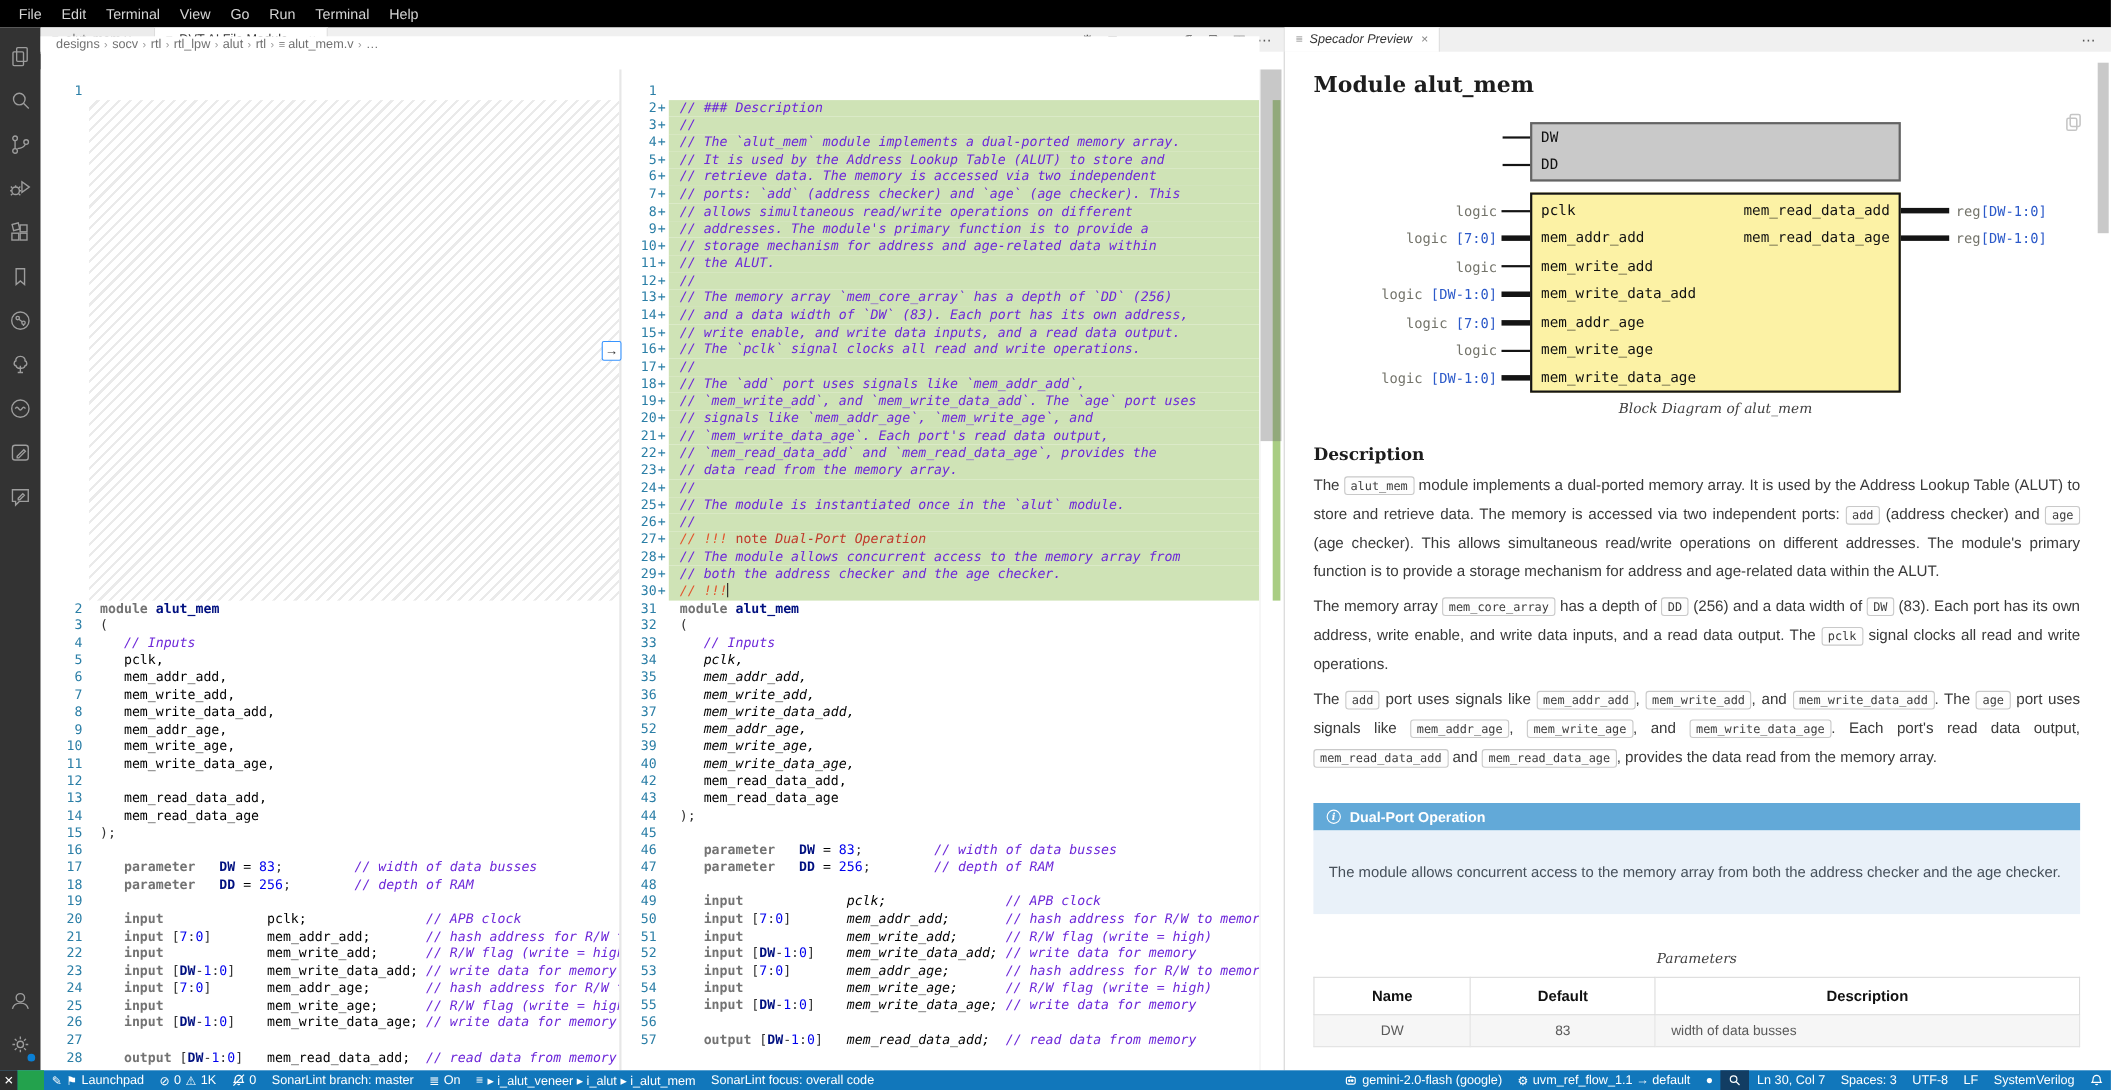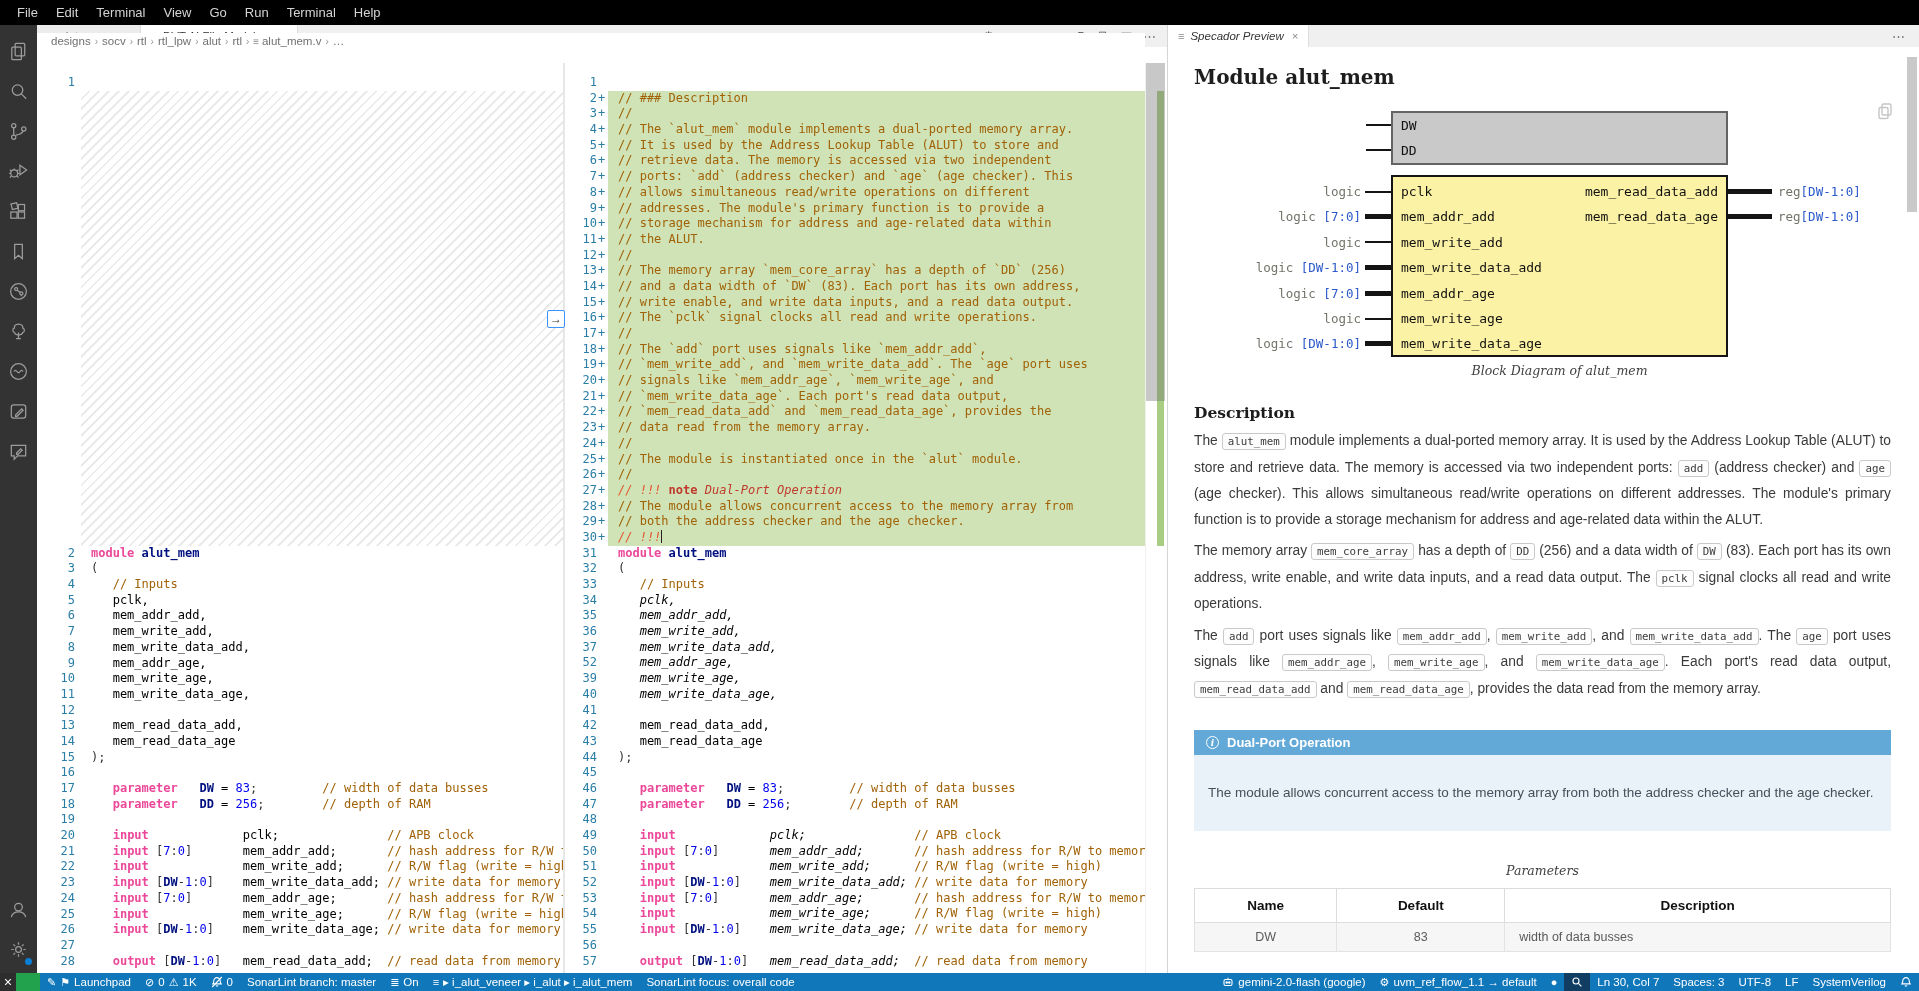--- a/index.html
+++ b/index.html
@@ -43,27 +43,27 @@
   #pane-left .num{width:38px;text-align:right}
   #pane-left .plus{width:6px}
   #pane-right .num{width:32px;text-align:right}
   #pane-right .plus{width:11px;text-align:left;padding-left:1px}
   .num,.plus{color:#2a7ea6}
   .code{flex:1;padding-left:10px;overflow:hidden}
   .cl.add .code{background:#cfe3b6}
   .hatchrow{height:455px !important}
   .hatch{background:repeating-linear-gradient(135deg,#ffffff 0 5px,#eaeaea 5px 7px)}
   
-  .k{color:#ec4899;font-weight:bold}
+  .k{color:#737373;font-weight:bold}
   .b{color:#001080;font-weight:bold}
   .kb{color:#001080;font-weight:bold}
   .d{color:#0000ee}
-  .c{color:#a16207;}
+  .c{color:#6d28d9;font-style:italic}
   .o{color:#e2552d;font-style:italic}
-  .nt{color:#c0392b;font-weight:bold}
+  .nt{color:#c0392b;font-weight:normal}
   .ni{color:#c0392b;font-style:italic}
   .p{color:#333}
   .ii{font-style:italic}
   .cursor{display:inline-block;width:0;border-left:1.6px solid #222;height:13px;vertical-align:-2px}
   
   #diff-arrow{position:absolute;left:510px;top:247px;width:18px;height:18px;background:#fff;
     border:1px solid #3794ff;border-radius:2px;font-size:12px;color:#333;display:flex;
     align-items:center;justify-content:center;z-index:5}
   
   #ruler{position:absolute;left:1108px;top:0;width:20px;height:910px;background:#fff;border-left:1px solid #f0f0f0}
@@ -337,21 +337,20 @@
       <div class="cl"><span class="g"><span class="num">31</span><span class="plus"></span></span><span class="code"><span class="k">module</span><span class="i"> </span><span class="b">alut_mem</span></span></div>
       <div class="cl"><span class="g"><span class="num">32</span><span class="plus"></span></span><span class="code"><span class="p">(</span></span></div>
       <div class="cl"><span class="g"><span class="num">33</span><span class="plus"></span></span><span class="code"><span class="c">   // Inputs</span></span></div>
       <div class="cl"><span class="g"><span class="num">34</span><span class="plus"></span></span><span class="code"><span class="ii">   pclk,</span></span></div>
       <div class="cl"><span class="g"><span class="num">35</span><span class="plus"></span></span><span class="code"><span class="ii">   mem_addr_add,</span></span></div>
       <div class="cl"><span class="g"><span class="num">36</span><span class="plus"></span></span><span class="code"><span class="ii">   mem_write_add,</span></span></div>
       <div class="cl"><span class="g"><span class="num">37</span><span class="plus"></span></span><span class="code"><span class="ii">   mem_write_data_add,</span></span></div>
       <div class="cl"><span class="g"><span class="num">52</span><span class="plus"></span></span><span class="code"><span class="ii">   mem_addr_age,</span></span></div>
       <div class="cl"><span class="g"><span class="num">39</span><span class="plus"></span></span><span class="code"><span class="ii">   mem_write_age,</span></span></div>
       <div class="cl"><span class="g"><span class="num">40</span><span class="plus"></span></span><span class="code"><span class="ii">   mem_write_data_age,</span></span></div>
-      <div class="cl"><span class="g"><span class="num">41</span><span class="plus"></span></span><span class="code"></span></div>
       <div class="cl"><span class="g"><span class="num">42</span><span class="plus"></span></span><span class="code"><span class="i">   mem_read_data_add,</span></span></div>
       <div class="cl"><span class="g"><span class="num">43</span><span class="plus"></span></span><span class="code"><span class="i">   mem_read_data_age</span></span></div>
       <div class="cl"><span class="g"><span class="num">44</span><span class="plus"></span></span><span class="code"><span class="p">);</span></span></div>
       <div class="cl"><span class="g"><span class="num">45</span><span class="plus"></span></span><span class="code"></span></div>
       <div class="cl"><span class="g"><span class="num">46</span><span class="plus"></span></span><span class="code"><span class="i">   </span><span class="k">parameter</span><span class="i">   </span><span class="kb">DW</span><span class="i"> = </span><span class="d">83</span><span class="p">;</span><span class="i">         </span><span class="c">// width of data busses</span></span></div>
       <div class="cl"><span class="g"><span class="num">47</span><span class="plus"></span></span><span class="code"><span class="i">   </span><span class="k">parameter</span><span class="i">   </span><span class="kb">DD</span><span class="i"> = </span><span class="d">256</span><span class="p">;</span><span class="i">        </span><span class="c">// depth of RAM</span></span></div>
       <div class="cl"><span class="g"><span class="num">48</span><span class="plus"></span></span><span class="code"></span></div>
       <div class="cl"><span class="g"><span class="num">49</span><span class="plus"></span></span><span class="code"><span class="i">   </span><span class="k">input</span><span class="i">             </span><span class="ii">pclk;</span><span class="i">               </span><span class="c">// APB clock</span></span></div>
       <div class="cl"><span class="g"><span class="num">50</span><span class="plus"></span></span><span class="code"><span class="i">   </span><span class="k">input</span><span class="p"> [</span><span class="d">7</span><span class="p">:</span><span class="d">0</span><span class="p">]</span><span class="i">       </span><span class="ii">mem_addr_add;</span><span class="i">       </span><span class="c">// hash address for R/W to memory</span></span></div>
       <div class="cl"><span class="g"><span class="num">51</span><span class="plus"></span></span><span class="code"><span class="i">   </span><span class="k">input</span><span class="i">             </span><span class="ii">mem_write_add;</span><span class="i">      </span><span class="c">// R/W flag (write = high)</span></span></div>

